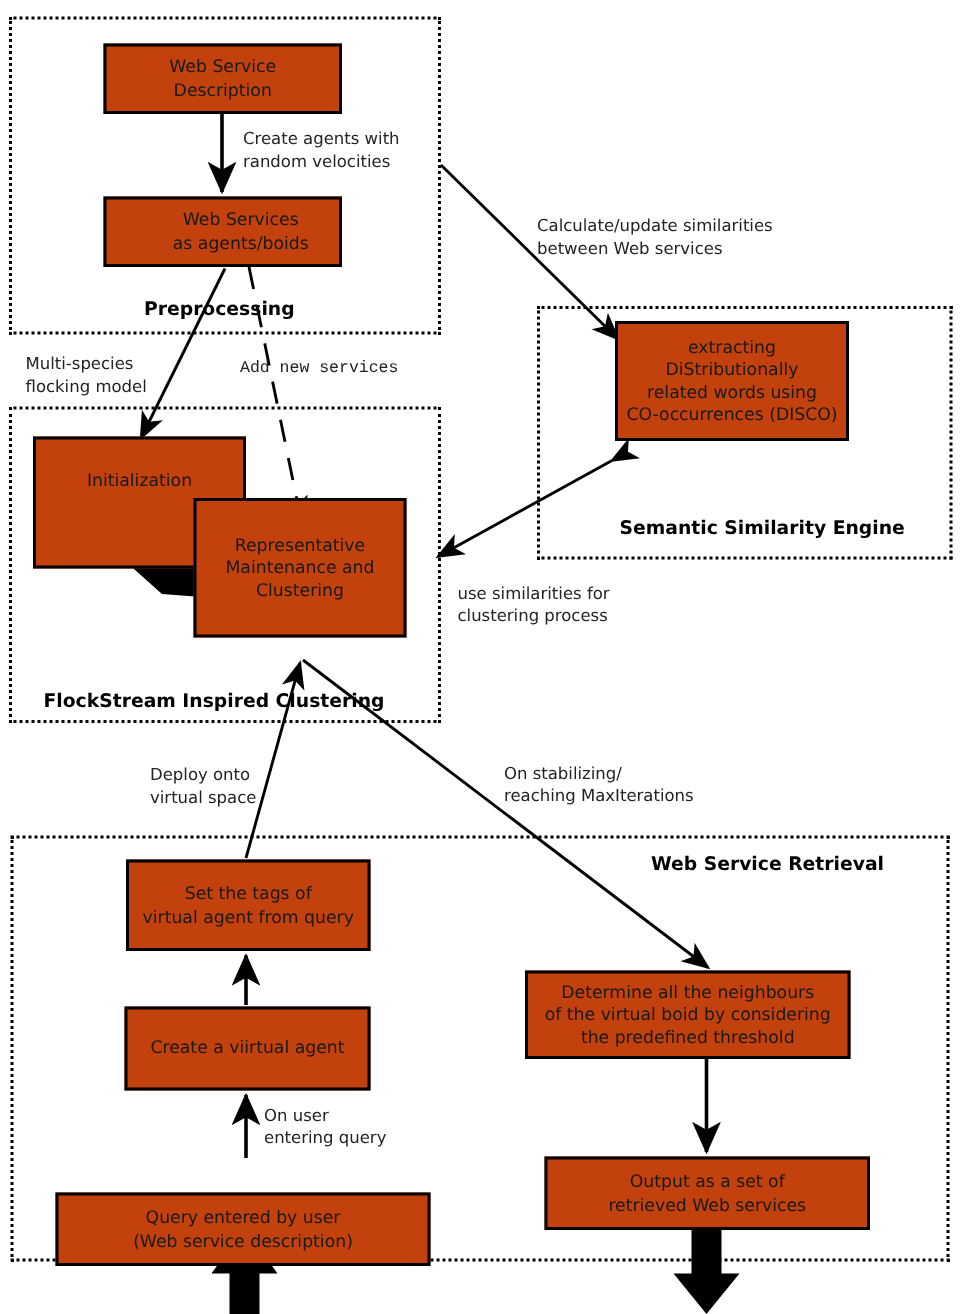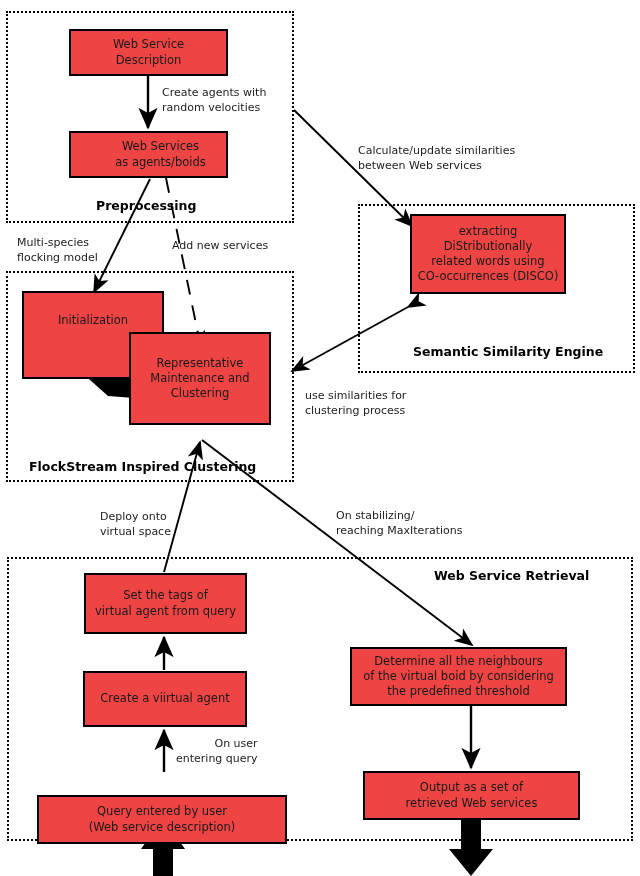--- a/index.html
+++ b/index.html
@@ -1,21 +1,21 @@
 <!DOCTYPE html>
 <html><head>
 <meta charset="utf-8">
 <style>
   html,body{margin:0;padding:0;background:#ffffff;}
   body{width:640px;height:876px;position:relative;overflow:hidden;
        font-family:"DejaVu Sans","Liberation Sans",sans-serif;}
   #stage{position:absolute;inset:0;width:640px;height:876px;}
   svg{position:absolute;left:0;top:0;width:640px;height:876px;}
   .dotted-group{position:absolute;border:2px dotted #000;box-sizing:border-box;}
-  .node{position:absolute;border:2px solid #000;background:#ef4444;box-sizing:border-box;
+  .node{position:absolute;border:2px solid #000;background:#c2410c;box-sizing:border-box;
         display:flex;align-items:center;justify-content:center;text-align:center;
         font-size:11.5px;color:#1a1a1a;line-height:1.32;z-index:5;}
   .node span{display:block;padding:0 4px;}
   .group-title{position:absolute;font-size:12.5px;font-weight:bold;color:#000;
                white-space:nowrap;z-index:6;}
   .edge-label{position:absolute;font-size:11px;color:#222;line-height:1.32;
               white-space:pre-line;z-index:7;}
   .overlap-top{z-index:8;}
 </style>
 </head>
@@ -130,27 +130,27 @@
 
   <div class="edge-label" style="left:162px;top:86px;">Create agents with
 random velocities</div>
 
   <div class="edge-label" style="left:358px;top:144px;">Calculate/update  similarities
 between Web services</div>
 
   <div class="edge-label" style="left:17px;top:236px;">Multi-species
 flocking model</div>
 
-  <div class="edge-label" style="left:172px;top:239px;">Add new services</div>
+  <div class="edge-label" style="left:160px;top:239px;font-family:Liberation Mono, monospace;">Add new services</div>
 
   <div class="edge-label" style="left:305px;top:389px;">use similarities for
 clustering process</div>
 
   <div class="edge-label" style="left:100px;top:510px;">Deploy onto
 virtual space</div>
 
   <div class="edge-label" style="left:336px;top:509px;">On stabilizing/
 reaching MaxIterations</div>
 
-  <div class="edge-label" style="left:176px;top:737px;text-align:right;">On user
+  <div class="edge-label" style="left:176px;top:737px;">On user
 entering query</div>
 
 </div>
 
 </body></html>

